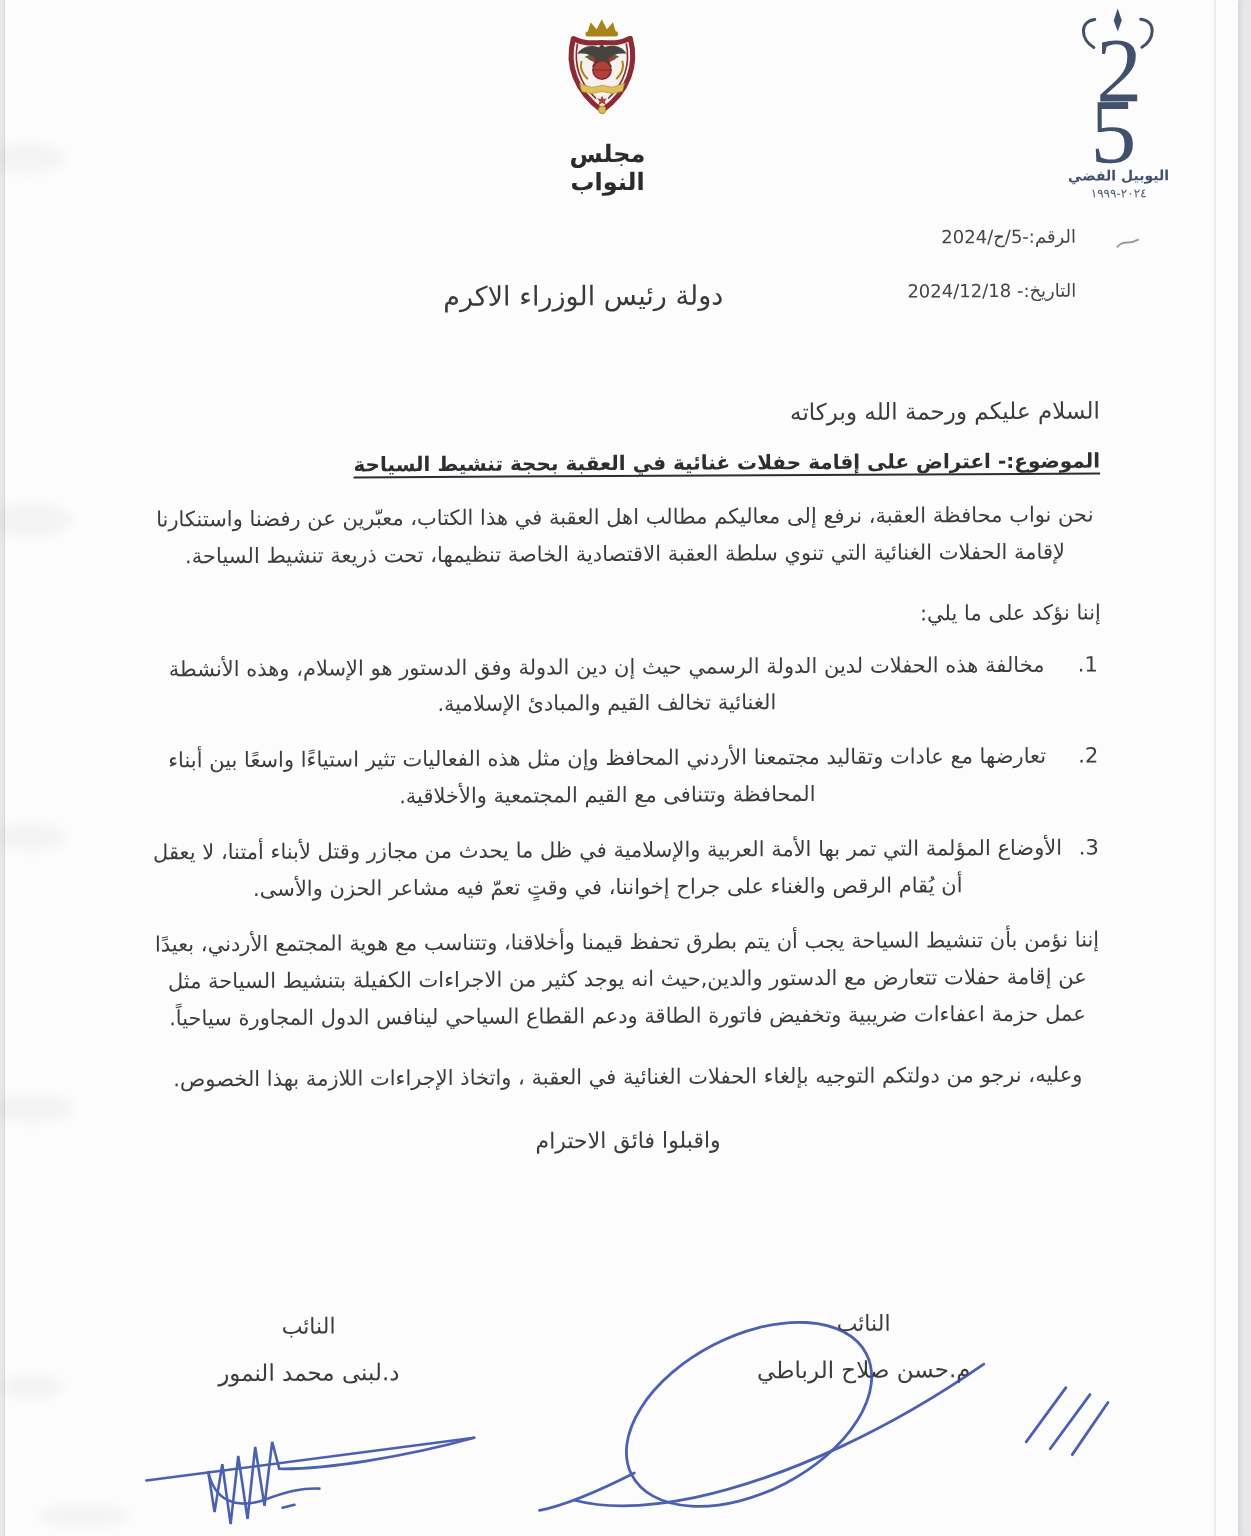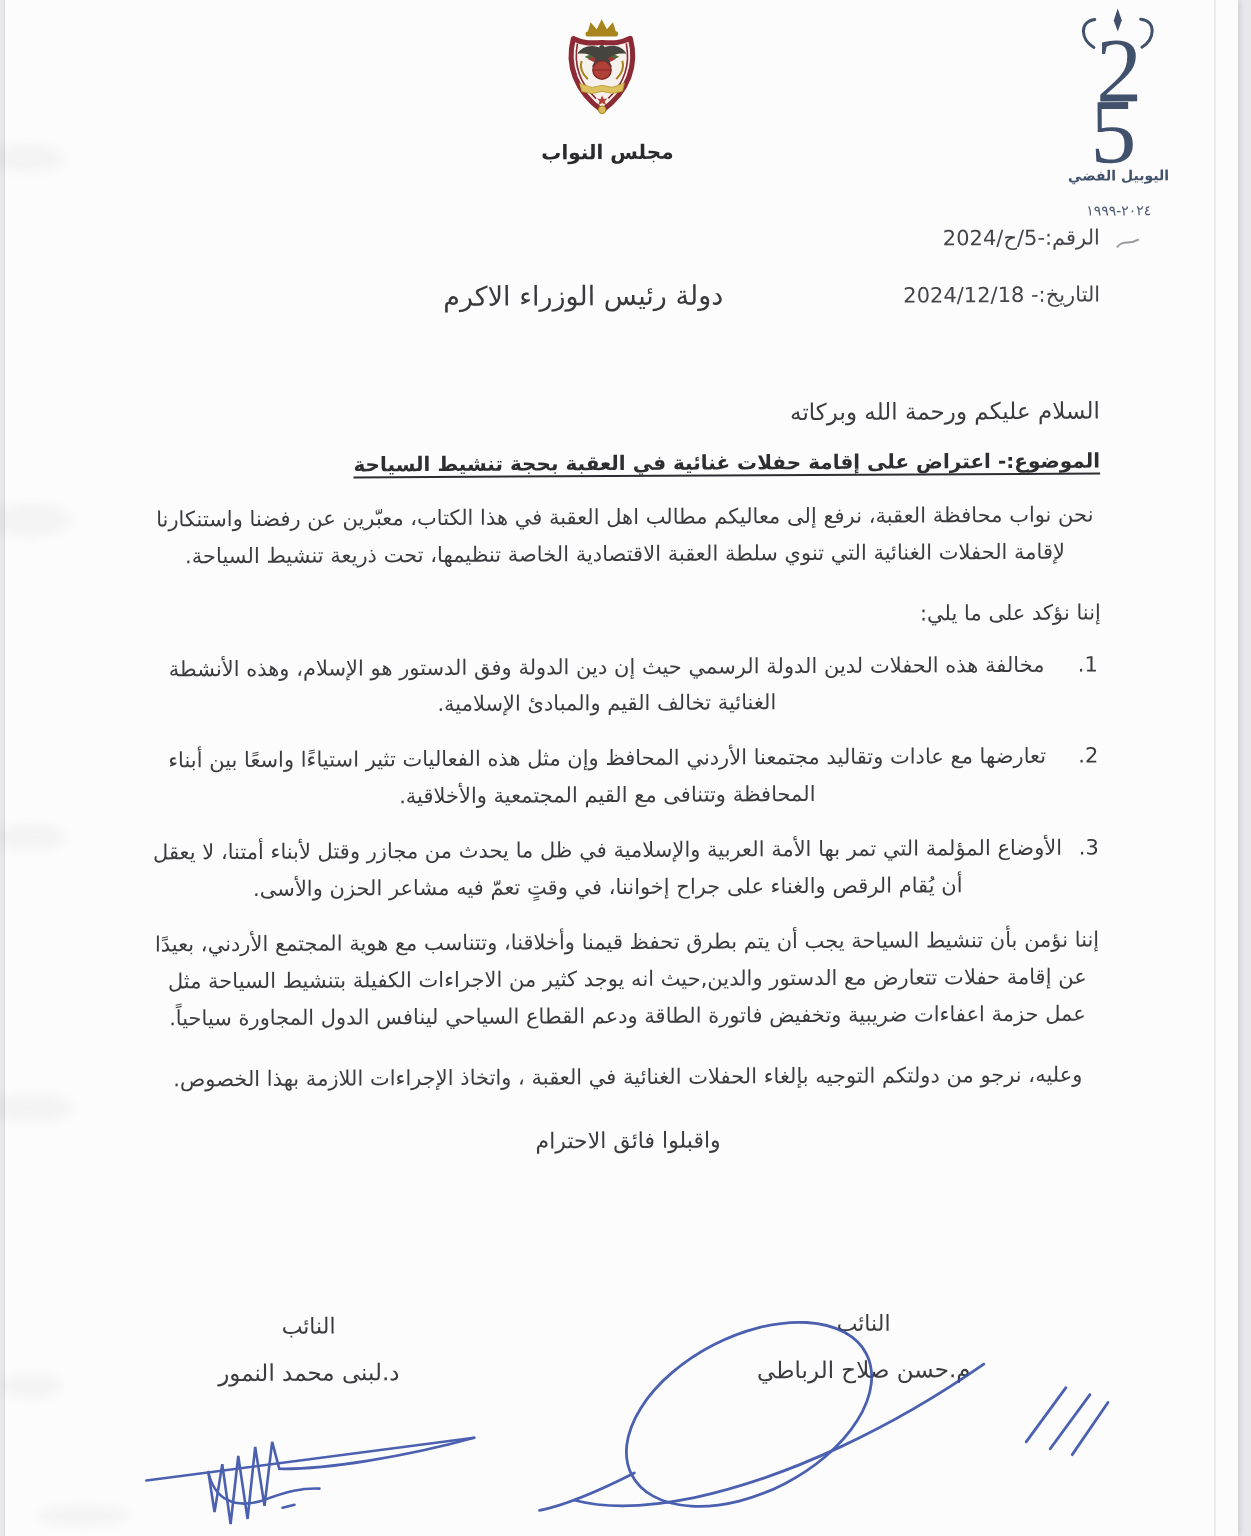--- a/index.html
+++ b/index.html
@@ -16,27 +16,27 @@
   }
   .edge-line{position:absolute;top:0;bottom:0;width:2px;background:#ededf0;}
   .content{
     position:absolute;inset:0;
     transform:rotate(-0.3deg);transform-origin:50% 42%;
   }
   .abs{position:absolute;}
   
   .calligraphy{
     left:530px;top:140px;width:150px;
-    text-align:center;font-size:20px;font-weight:bold;color:#2b2b2e;
+    text-align:center;font-size:24px;font-weight:bold;color:#2b2b2e;
     letter-spacing:-1px;direction:rtl;
   }
   .jubilee-wrap{left:1058px;top:10px;width:116px;text-align:center;color:#41506b;}
   .jubilee-label{font-size:14px;font-weight:bold;direction:rtl;margin-top:-2px;}
-  .jubilee-years{font-size:14px;letter-spacing:2px;direction:ltr;margin-top:19px;color:#4a5870;}
-  .refblock{right:136px;top:228px;text-align:right;direction:rtl;font-size:21px;color:#44444a;}
+  .jubilee-years{font-size:12px;letter-spacing:2px;direction:ltr;margin-top:3px;color:#4a5870;}
+  .refblock{right:160px;top:228px;text-align:right;direction:rtl;font-size:18px;color:#44444a;}
   .refblock .line1{margin-bottom:33px;}
   .recipient{left:400px;top:280px;width:360px;text-align:center;font-size:27px;color:#3a3a3e;direction:rtl;}
   
   .main{
     position:absolute;top:393px;left:145px;right:137px;
     direction:rtl;text-align:center;
     font-size:21px;line-height:1.76;
   }
   .greeting{text-align:right;font-size:23px;margin:0 0 13px;}
   .subject{

